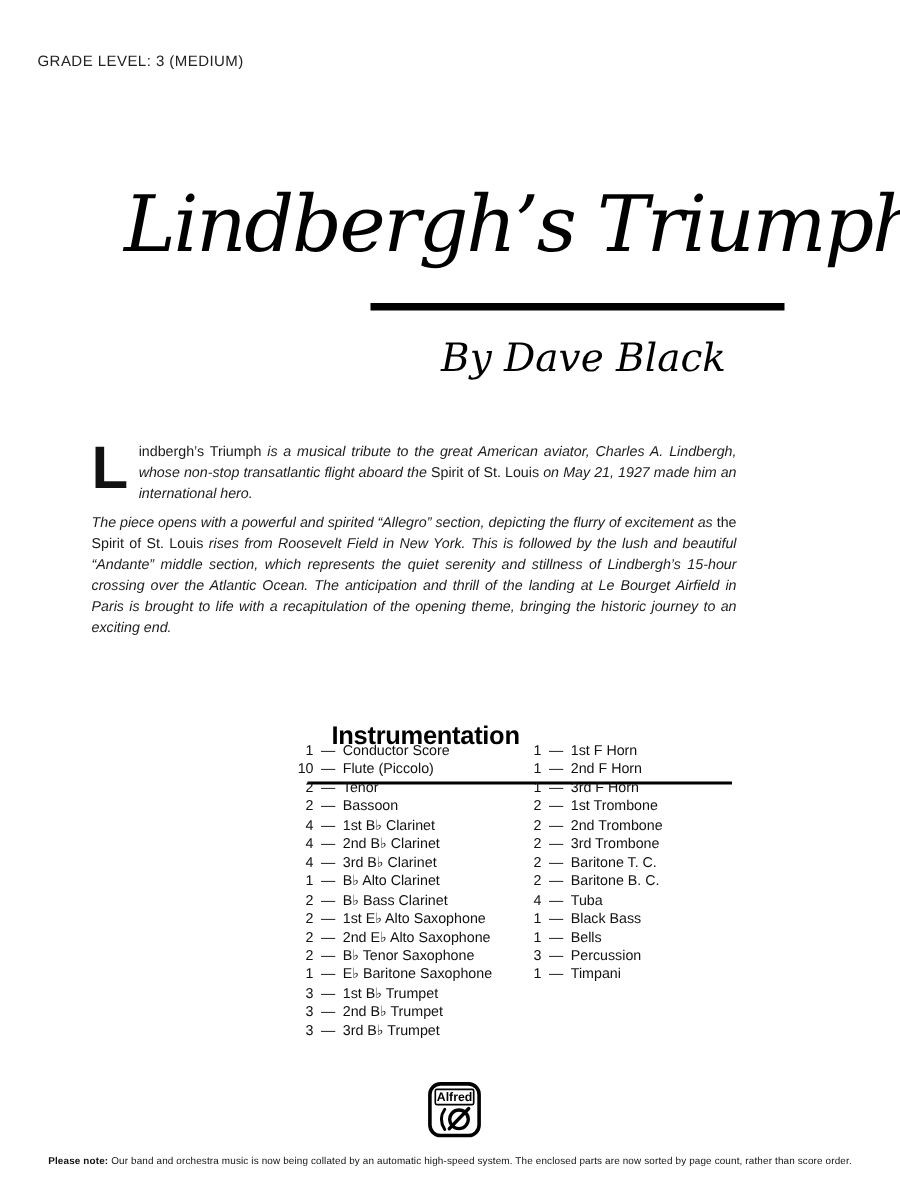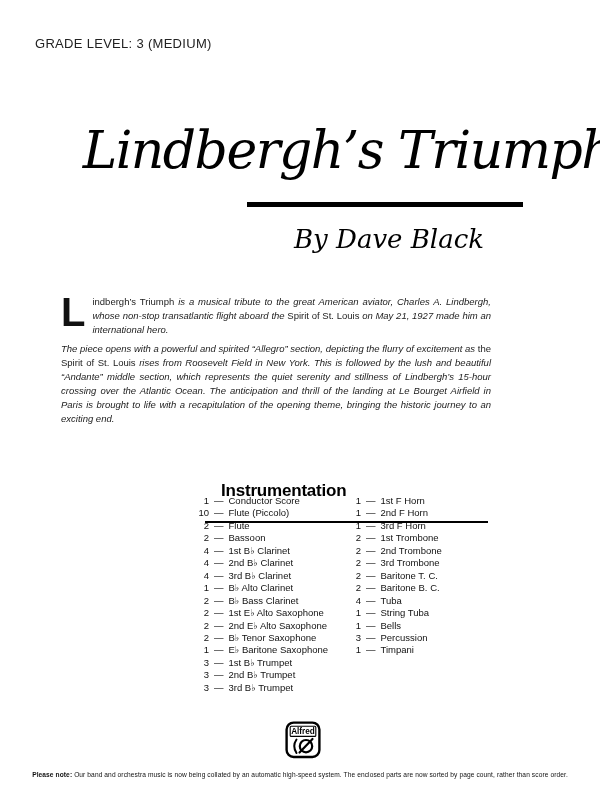--- a/index.html
+++ b/index.html
@@ -1,19 +1,19 @@
 <!DOCTYPE html>
 <html><head>
 <meta charset="utf-8">
 <style>
   html,body{margin:0;padding:0;background:#e8e8e8;}
   .page{position:relative;width:600px;height:800px;background:#ffffff;margin:0 auto;
         font-family:"Liberation Sans",sans-serif;color:#1a1a1a;overflow:hidden;}
 
-  .grade-level{position:absolute;left:35px;top:36px;font-size:13px;letter-spacing:.3px;color:#222;}
+  .grade-level{position:absolute;left:25px;top:36px;font-size:10px;letter-spacing:.3px;color:#222;}
 
   .title{position:absolute;left:0;top:112px;width:600px;text-align:center;
          font-family:"DejaVu Serif",serif;font-style:italic;font-weight:500;
          font-size:52px;line-height:76px;letter-spacing:-1.5px;color:#000;padding-left:48px;}
 
   .title-rule{position:absolute;left:247px;top:202px;width:276px;height:5px;background:#000;}
 
   .byline{position:absolute;left:264px;top:216px;width:250px;text-align:center;
           font-family:"DejaVu Serif",serif;font-style:italic;font-size:26px;line-height:46px;color:#000;}
 
@@ -74,21 +74,21 @@
         <span class="instr-name">Conductor Score</span>
       </div>
       <div class="instr-row">
         <span class="instr-qty">10</span>
         <span class="instr-dash">—</span>
         <span class="instr-name">Flute (Piccolo)</span>
       </div>
       <div class="instr-row">
         <span class="instr-qty">2</span>
         <span class="instr-dash">—</span>
-        <span class="instr-name">Flute</span>
+        <span class="instr-name">Tenor</span>
       </div>
       <div class="instr-row">
         <span class="instr-qty">2</span>
         <span class="instr-dash">—</span>
         <span class="instr-name">Bassoon</span>
       </div>
       <div class="instr-row">
         <span class="instr-qty">4</span>
         <span class="instr-dash">—</span>
         <span class="instr-name">1st B♭ Clarinet</span>
@@ -191,21 +191,21 @@
         <span class="instr-name">Baritone B. C.</span>
       </div>
       <div class="instr-row">
         <span class="instr-qty">4</span>
         <span class="instr-dash">—</span>
         <span class="instr-name">Tuba</span>
       </div>
       <div class="instr-row">
         <span class="instr-qty">1</span>
         <span class="instr-dash">—</span>
-        <span class="instr-name">String Tuba</span>
+        <span class="instr-name">Black Bass</span>
       </div>
       <div class="instr-row">
         <span class="instr-qty">1</span>
         <span class="instr-dash">—</span>
         <span class="instr-name">Bells</span>
       </div>
       <div class="instr-row">
         <span class="instr-qty">3</span>
         <span class="instr-dash">—</span>
         <span class="instr-name">Percussion</span>

